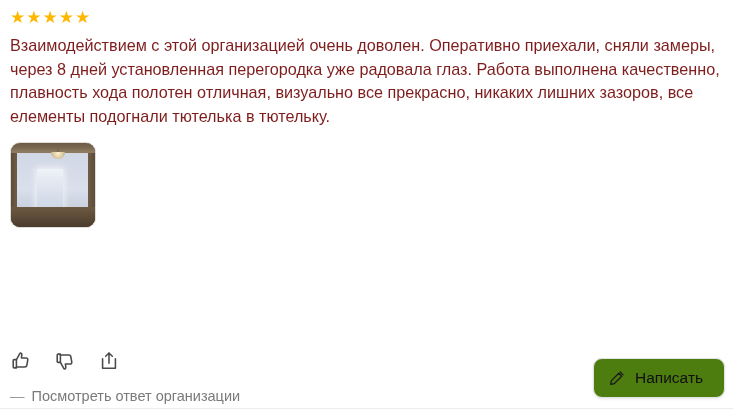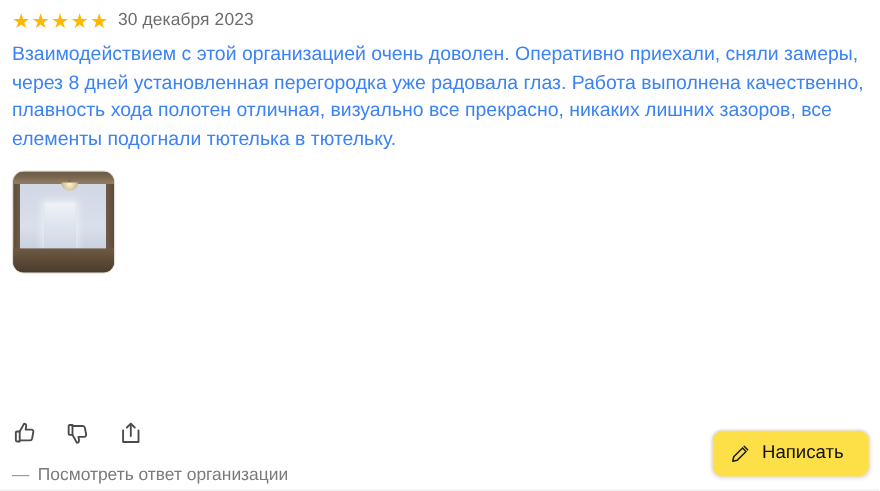--- a/index.html
+++ b/index.html
@@ -45,21 +45,21 @@
   .review-date {
     color: #6c6c6c;
     font-size: 14.5px;
     line-height: 17px;
     letter-spacing: 0.1px;
   }
   .review-body {
     margin-top: 6px;
     font-size: 16.2px;
     line-height: 23.5px;
-    color: #3b82f6;
+    color: #7f1d1d;
     width: 712px;
   }
   .review-body p {
     margin: 0;
   }
   .photo-strip {
     margin-top: 14px;
     display: flex;
     gap: 8px;
   }
@@ -153,21 +153,21 @@
     position: absolute;
     right: 8px;
     top: 358px;
     height: 40px;
     min-width: 132px;
     box-sizing: border-box;
     display: flex;
     align-items: center;
     gap: 9px;
     padding: 0 16px 0 14px;
-    background: #fde047;
+    background: #4d7c0f;
     border: 1px solid #e3e3e3;
     border-radius: 9px;
     box-shadow: 0 1px 3px rgba(0,0,0,0.10);
     font-size: 15.5px;
     color: #101010;
     cursor: pointer;
   }
   .pencil-icon {
     width: 18px;
     height: 18px;
@@ -191,21 +191,20 @@
 <div class="review-card">
 
   <div class="header-row">
     <div class="stars">
       <span class="star">★</span>
       <span class="star">★</span>
       <span class="star">★</span>
       <span class="star">★</span>
       <span class="star">★</span>
     </div>
-    <span class="review-date">30 декабря 2023</span>
   </div>
 
   <div class="review-body">
     <p>Взаимодействием с этой организацией очень доволен. Оперативно приехали, сняли замеры, через 8 дней установленная перегородка уже радовала глаз. Работа выполнена качественно, плавность хода полотен отличная, визуально все прекрасно, никаких лишних зазоров, все елементы подогнали тютелька в тютельку.</p>
   </div>
 
   <div class="photo-strip">
     <div class="photo">
       <div class="room"></div>
       <div class="lampstem"></div>

